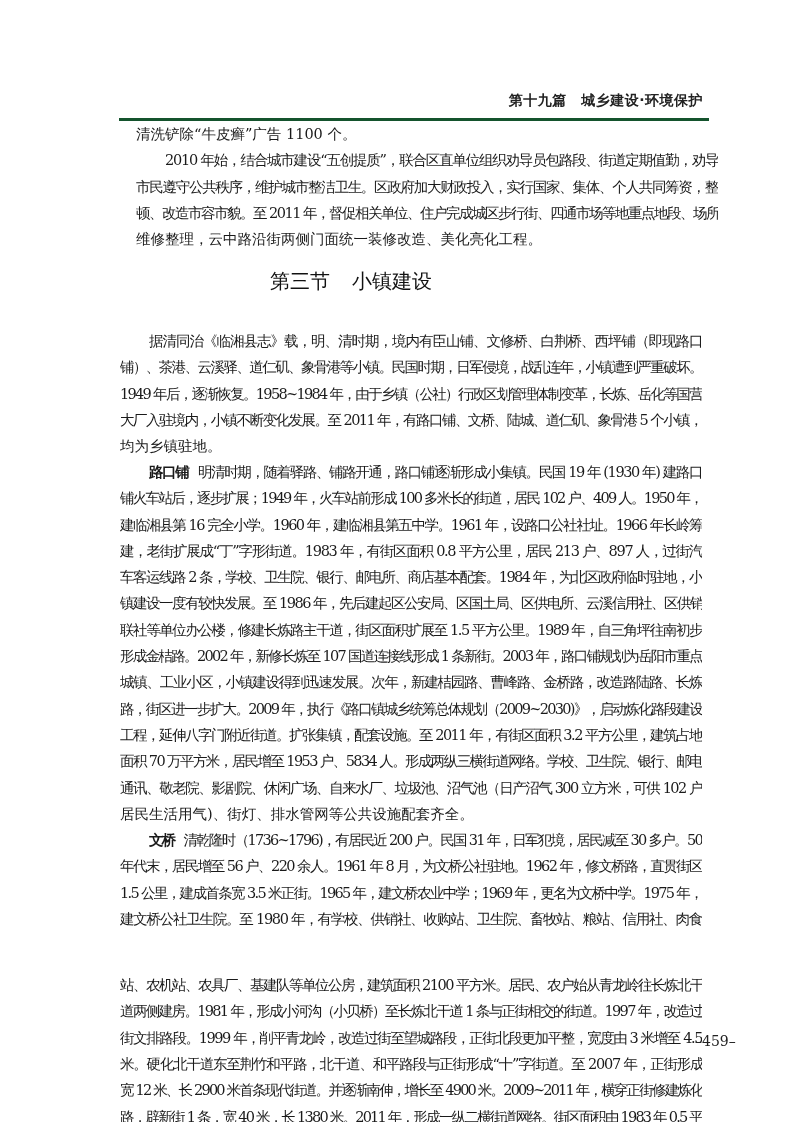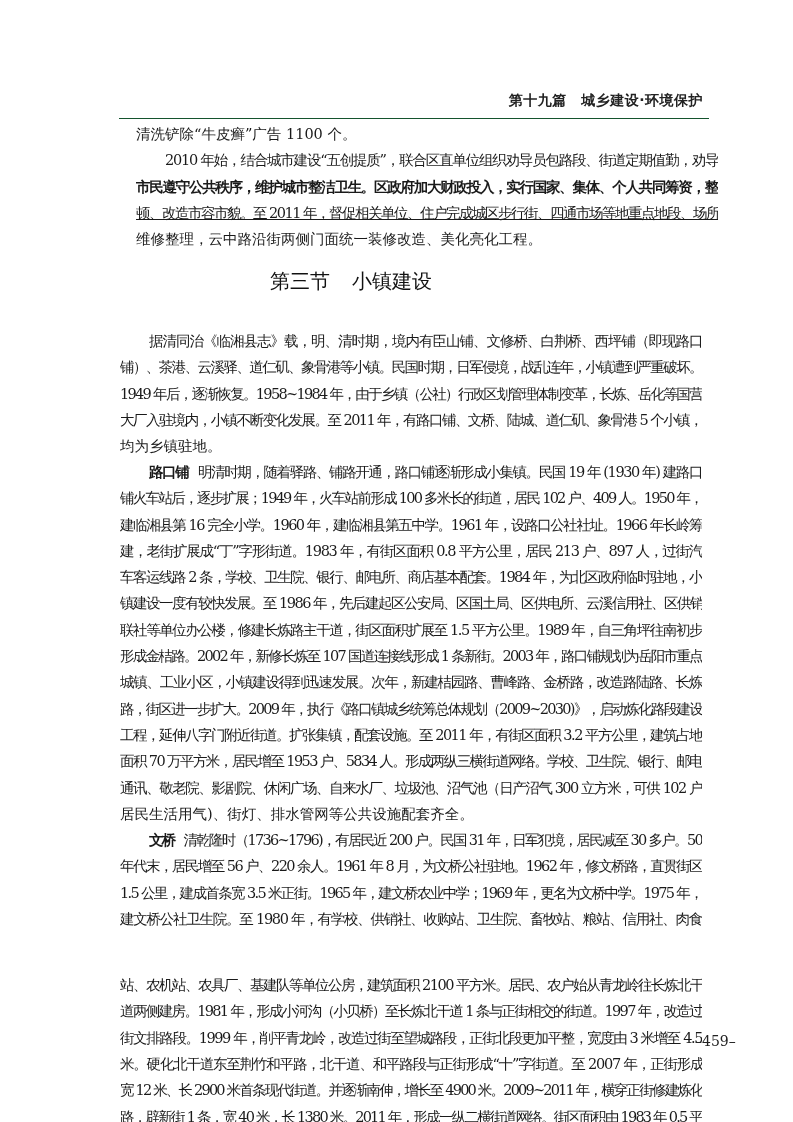--- a/index.html
+++ b/index.html
@@ -1,19 +1,19 @@
 <!DOCTYPE html>
 <html><head>
 <meta charset="utf-8">
 <style>
   html, body { margin: 0; padding: 0; background: #ffffff; }
   body { width: 793px; height: 1122px; position: relative; overflow: hidden;
          font-family: "DejaVu Serif", "Liberation Serif", serif; color: #1a1a1a; }
   .header { position: absolute; left: 119px; top: 88px; width: 590px; height: 30px;
-            border-bottom: 1px solid #14532d; }
+            border-bottom: 3px solid #14532d; }
   .header-title { position: absolute; right: 6px; top: 4px; font-family: "DejaVu Sans", "Liberation Sans", sans-serif;
                   font-weight: bold; font-size: 14px; letter-spacing: 0.5px; color: #222; }
   .line { font-size: 14.5px; line-height: 26.3px; height: 26.3px; white-space: nowrap;
           text-align: justify; text-align-last: justify; overflow: hidden; }
   .line.last { text-align-last: left; }
   .line.indent { padding-left: 29px; }
   .section-title { position: absolute; left: 0; width: 702px; top: 268px; text-align: center;
                    font-family: Liberation Serif, serif; font-size: 20px; color: #111; }
   .section-title .gap { display: inline-block; width: 22px; }
   .bold { font-weight: bold; font-family: "DejaVu Sans", "Liberation Sans", sans-serif; }
@@ -23,22 +23,22 @@
 </head>
 <body>
 
 <div class="header">
   <div class="header-title">第十九篇　城乡建设·环境保护</div>
 </div>
 
 <div class="block" style="top:121px;margin-left:16px;">
   <div class="line last">清洗铲除“牛皮癣”广告 1100 个。</div>
   <div class="line indent" style="letter-spacing: -1.2px;">2010 年始，结合城市建设“五创提质”，联合区直单位组织劝导员包路段、街道定期值勤，劝导</div>
-  <div class="line" style="letter-spacing: -1.3px; font-weight: bold;">市民遵守公共秩序，维护城市整洁卫生。区政府加大财政投入，实行国家、集体、个人共同筹资，整</div>
-  <div class="line" style="letter-spacing: -1.5px; text-decoration: underline;">顿、改造市容市貌。至 2011 年，督促相关单位、住户完成城区步行街、四通市场等地重点地段、场所</div>
+  <div class="line" style="letter-spacing: -1.3px;">市民遵守公共秩序，维护城市整洁卫生。区政府加大财政投入，实行国家、集体、个人共同筹资，整</div>
+  <div class="line" style="letter-spacing: -1.5px;">顿、改造市容市貌。至 2011 年，督促相关单位、住户完成城区步行街、四通市场等地重点地段、场所</div>
   <div class="line last">维修整理，云中路沿街两侧门面统一装修改造、美化亮化工程。</div>
 </div>
 
 <div class="section-title">
   <span>第三节</span><span class="gap"></span><span>小镇建设</span>
 </div>
 
 <div class="block" style="top:328px;">
   <div class="line indent" style="letter-spacing: -1px;">据清同治《临湘县志》载，明、清时期，境内有臣山铺、文修桥、白荆桥、西坪铺（即现路口</div>
   <div class="line" style="letter-spacing: -1.6px;">铺）、茶港、云溪驿、道仁矶、象骨港等小镇。民国时期，日军侵境，战乱连年，小镇遭到严重破坏。</div>

